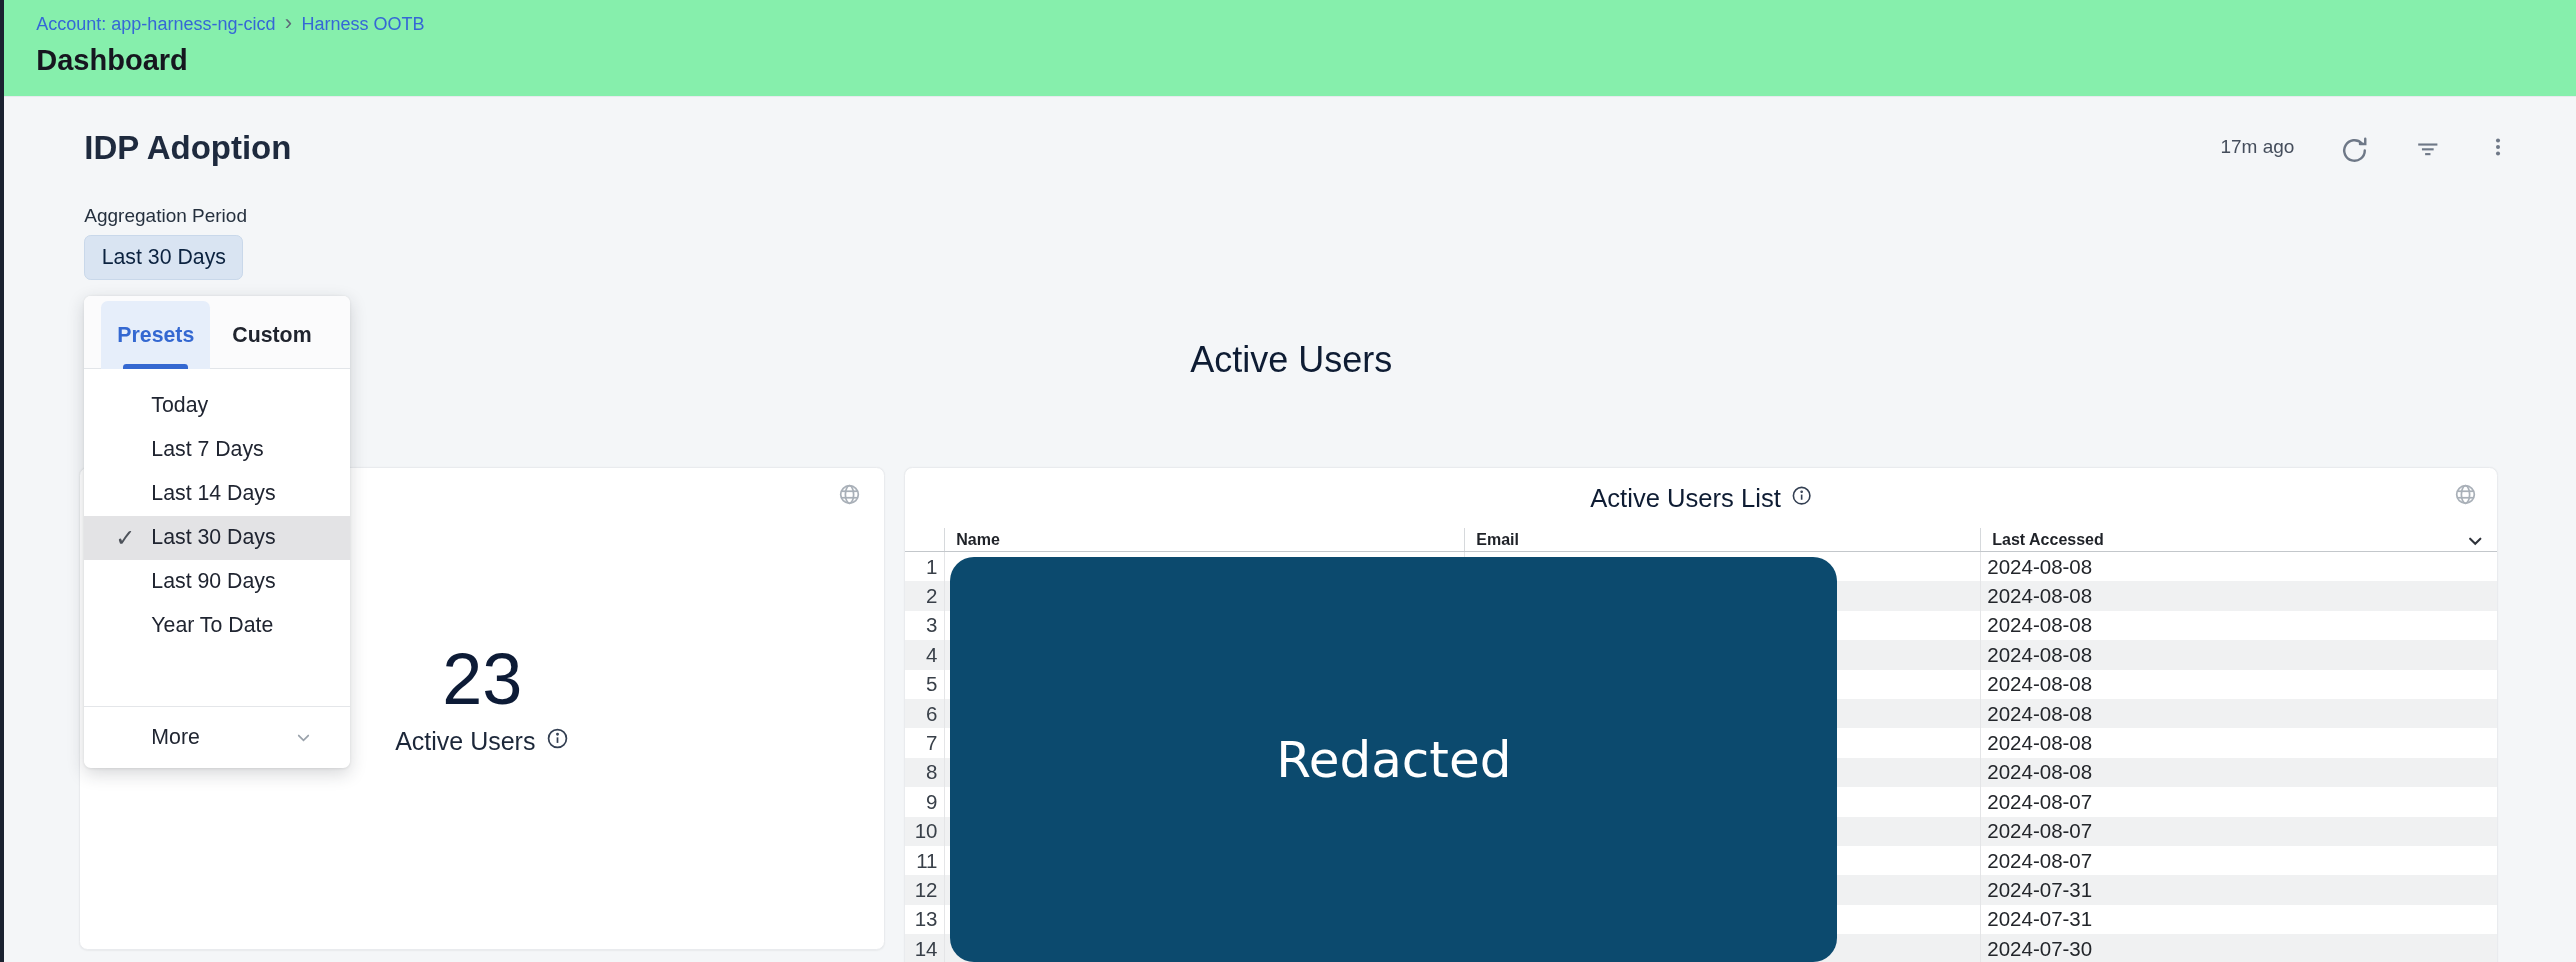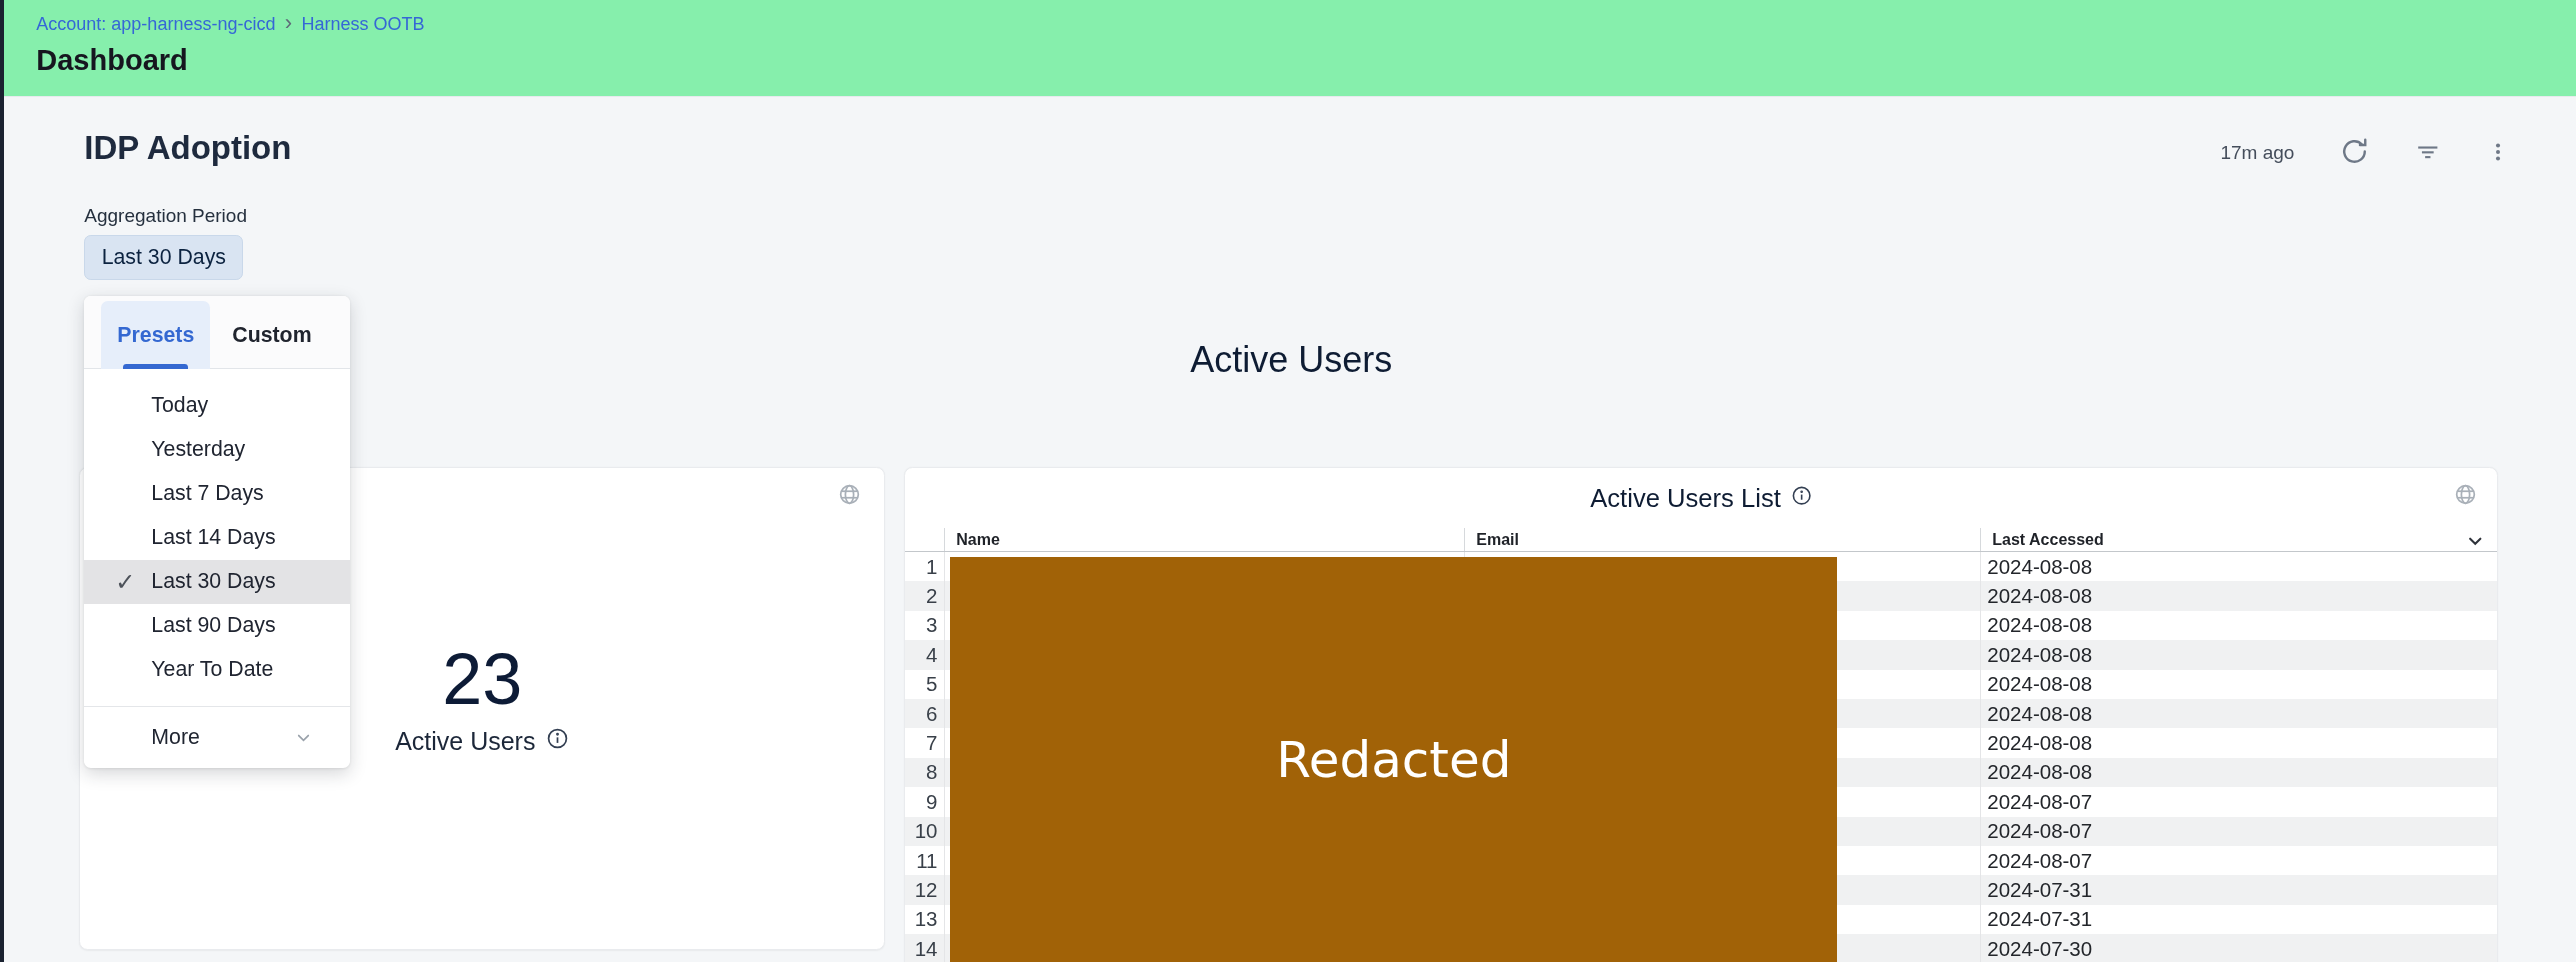--- a/index.html
+++ b/index.html
@@ -12,21 +12,21 @@
   .topbar { position:absolute; left:4.3px; top:0; right:0; height:96px; background:#86efac; }
   .breadcrumb { position:absolute; left:32px; top:13.7px; font-size:18px; display:flex; align-items:center; gap:9.4px; }
   .crumb { color:#3567d6; text-decoration:none; cursor:pointer; }
   .crumb-sep { color:#5f6a78; font-size:22px; line-height:17px; padding-bottom:3.4px; }
   .page-title { position:absolute; left:32px; top:44px; font-size:29px; font-weight:700; color:#16161f; }
 
   
   .content { position:absolute; left:4.3px; top:96px; right:0; bottom:0; background:#f4f6f8; border-top:0.9px solid #e7eaee; }
   .dash-title { position:absolute; left:80px; top:32px; font-size:33px; font-weight:600; color:#1e2a3e; }
 
-  .header-controls { position:absolute; right:67px; top:39px; display:flex; align-items:center; gap:46px; height:34px; }
+  .header-controls { position:absolute; right:67px; top:39px; display:flex; align-items:flex-start; gap:46px; height:34px; }
   .refreshed { font-size:19px; color:#444d5b; }
   .icon-btn { display:flex; align-items:center; justify-content:center; cursor:pointer; }
 
   .agg-label { position:absolute; left:80px; top:108px; font-size:19px; color:#25303e; }
   .agg-button { position:absolute; left:80px; top:138px; width:159px; height:45px; background:#d9e4f2; border:0.9px solid #c9d8ea;
     border-radius:6.8px; font-size:21.3px; color:#0c2340; font-family:inherit; cursor:pointer; display:flex; align-items:center; justify-content:center; }
 
   
   .dropdown { position:absolute; left:80px; top:199px; width:266px; height:472px; background:#ffffff; border-radius:6.8px; z-index:40;
     box-shadow:0 5.1px 17px rgba(31,38,51,.18), 0 0.9px 2.6px rgba(0,0,0,.08); }
@@ -64,22 +64,22 @@
   .th.num { padding:0; cursor:default; }
   .th + .th { border-left:0.9px solid #d6d9dc; }
   .th .sort-chevron { position:absolute; right:12px; top:2.6px; }
   .tbody { position:absolute; top:84px; left:0; right:0; z-index:1; }
   .trow { display:grid; grid-template-columns:39px 520px 516px 1fr; height:29.4px; background:#ffffff; }
   .trow:nth-child(even) { background:#f0f1f2; }
   .td { display:flex; align-items:center; font-size:20.5px; color:#23262b; }
   .td + .td { border-left:0.9px solid #e4e5e7; }
   .td.num { justify-content:flex-end; padding-right:6.8px; color:#394049; }
   .td.date { padding-left:6px; }
-  .redaction { position:absolute; left:45px; top:89px; width:887px; height:405px; background:#a16207; z-index:5;
-    display:flex; align-items:center; justify-content:center; }
+  .redaction { position:absolute; left:45px; top:89px; width:887px; height:405px; background:#0c4a6e; z-index:5;
+    display:flex; align-items:center; justify-content:center;border-radius:24px; }
   .redaction span { color:#ffffff; font-size:50px; font-family:"DejaVu Sans",sans-serif; }
 </style>
 </head>
 <body>
 
 <div id="left-strip"></div>
 
 <header class="topbar">
   <nav class="breadcrumb">
     <a class="crumb">Account: app-harness-ng-cicd</a>
@@ -133,24 +133,20 @@
       <div class="dd-tab active">Presets</div>
       <div class="dd-tab custom">Custom</div>
     </div>
     <div class="dd-items">
         <div class="dd-item">
 
     <span class="dd-item-label">Today</span>
   </div>
         <div class="dd-item">
 
-    <span class="dd-item-label">Yesterday</span>
-  </div>
-        <div class="dd-item">
-
     <span class="dd-item-label">Last 7 Days</span>
   </div>
         <div class="dd-item">
 
     <span class="dd-item-label">Last 14 Days</span>
   </div>
         <div class="dd-item selected">
     <span class="check">✓</span>
     <span class="dd-item-label">Last 30 Days</span>
   </div>

